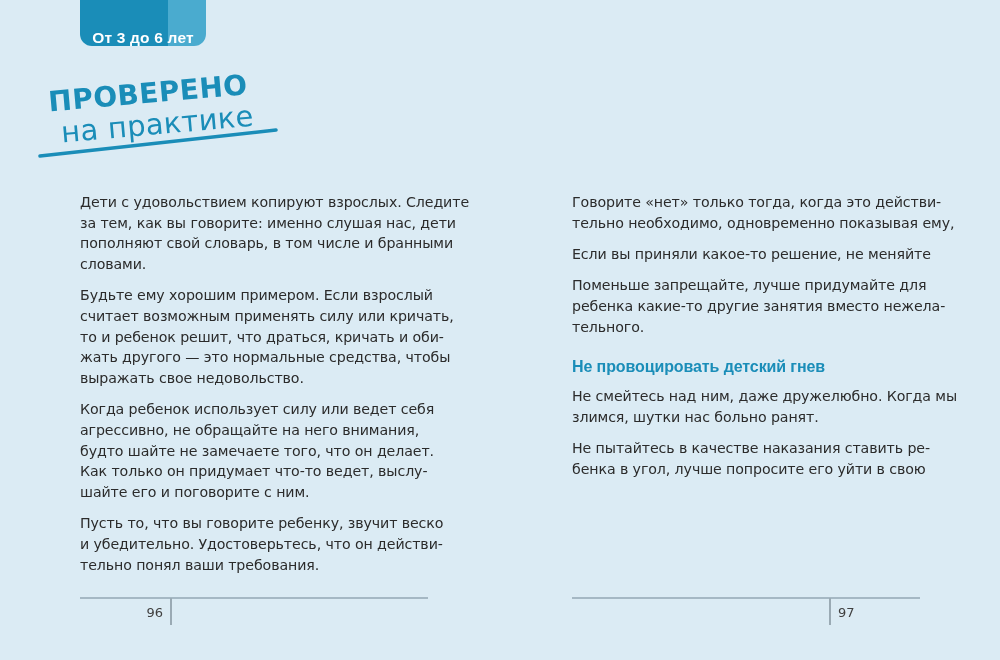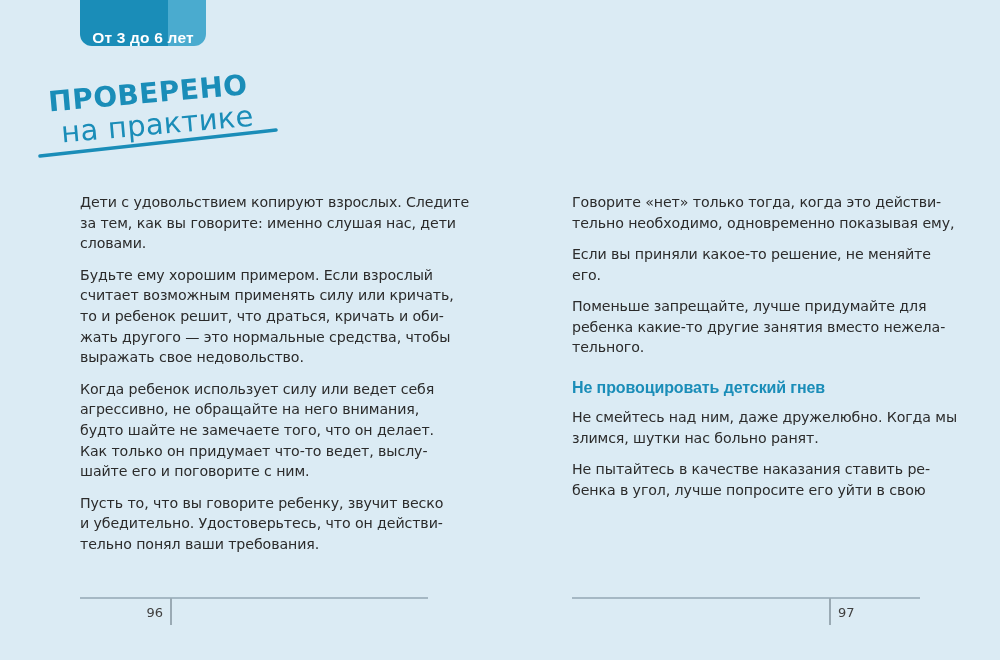--- a/index.html
+++ b/index.html
@@ -157,20 +157,21 @@
         <text class="hw-line2" x="22" y="70">на практике</text>
       </g>
       <path d="M 2 92 Q 90 82 238 66" stroke="#1a8db8" stroke-width="3.5" fill="none" stroke-linecap="round"></path>
     </svg>
   </div>
 
   <div class="col">
     <p>
       <span>Дети с удовольствием копируют взрослых. Следите</span>
       <span>за тем, как вы говорите: именно слушая нас, дети</span>
+      <span>пополняют свой словарь, в том числе и бранными</span>
       <span>словами.</span>
     </p>
     <p>
       <span>Будьте ему хорошим примером. Если взрослый</span>
       <span>считает возможным применять силу или кричать,</span>
       <span>то и ребенок решит, что драться, кричать и оби-</span>
       <span>жать другого — это нормальные средства, чтобы</span>
       <span>выражать свое недовольство.</span>
     </p>
     <p>
@@ -193,21 +194,20 @@
 </div>
 
 <div class="page page-right">
   <div class="col">
     <p>
       <span>Говорите «нет» только тогда, когда это действи-</span>
       <span>тельно необходимо, одновременно показывая ему,</span>
     </p>
     <p>
       <span>Если вы приняли какое-то решение, не меняйте</span>
-      <span>его.</span>
     </p>
     <p>
       <span>Поменьше запрещайте, лучше придумайте для</span>
       <span>ребенка какие-то другие занятия вместо нежела-</span>
       <span>тельного.</span>
     </p>
 
     <h2>Не провоцировать детский гнев</h2>
 
     <p>

